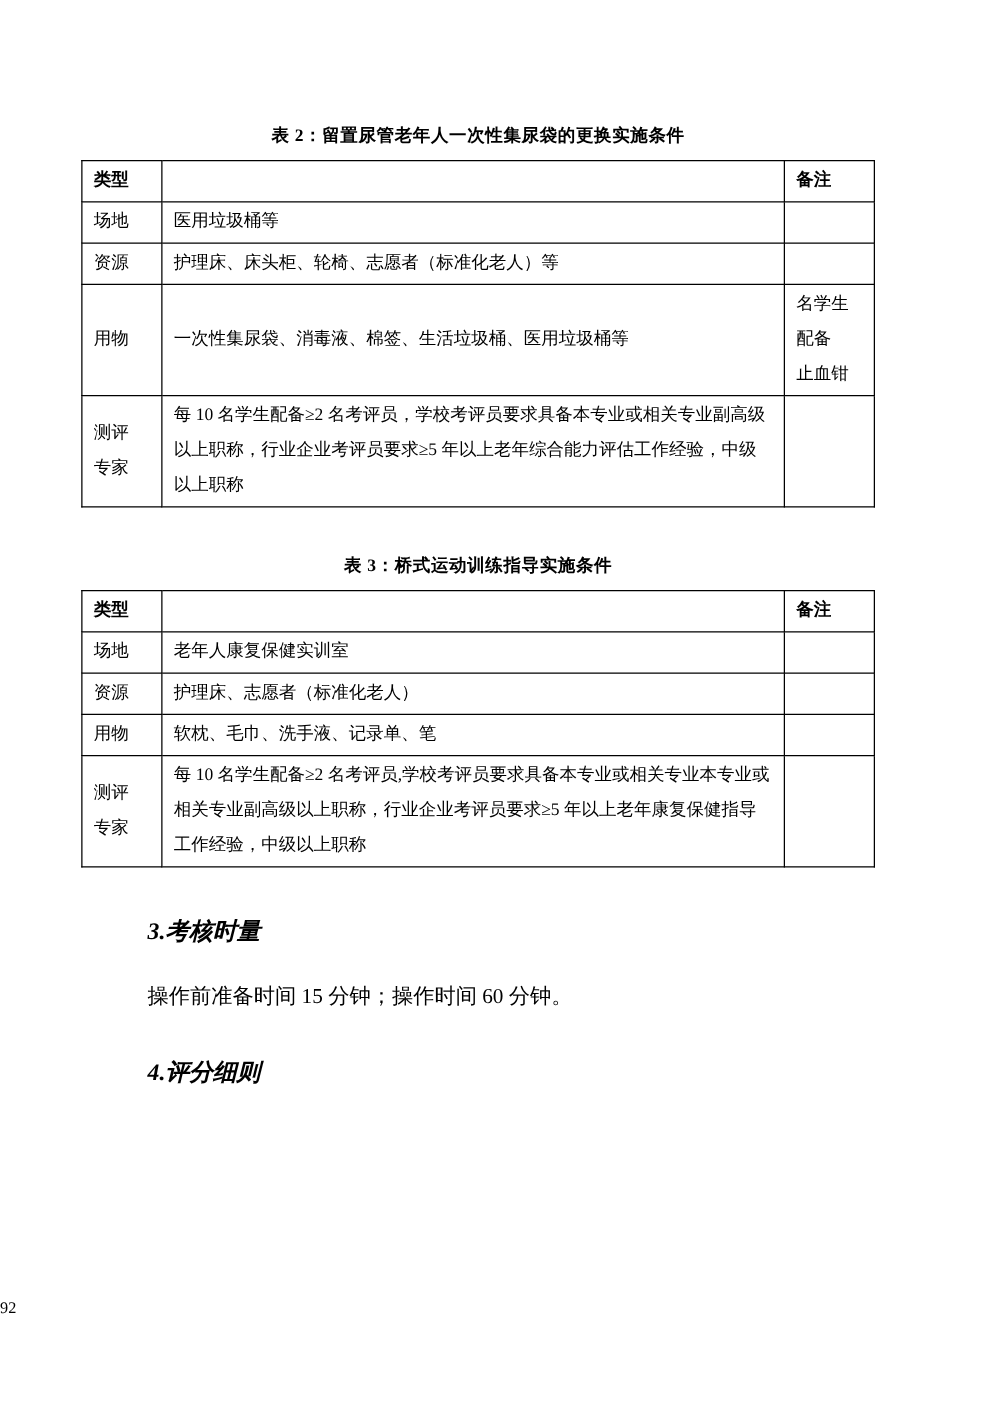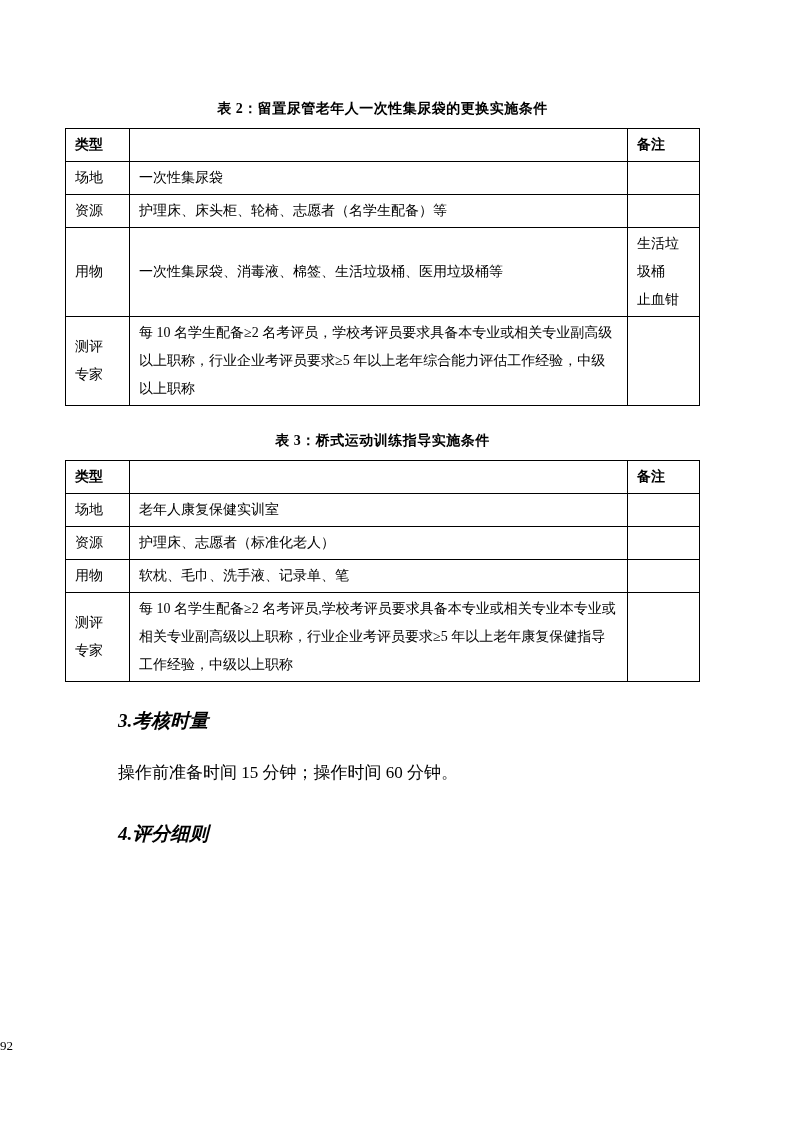--- a/index.html
+++ b/index.html
@@ -22,21 +22,21 @@
     text-align: center;
     font-weight: bold;
     font-size: 14px;
     margin-bottom: 10px;
     letter-spacing: 0.5px;
   }
   table.cond-table {
     width: 100%;
     border-collapse: collapse;
     table-layout: fixed;
-    margin-bottom: 26px;
+    margin-bottom: 38px;
   }
   table.cond-table td {
     border: 1px solid #000000;
     font-size: 14px;
     line-height: 2.0;
     padding: 2px 9px;
     vertical-align: middle;
     white-space: pre-line;
     word-break: break-all;
   }
@@ -75,32 +75,32 @@
   <div class="table-title">表 2：留置尿管老年人一次性集尿袋的更换实施条件</div>
   <table class="cond-table">
     <tbody>
       <tr>
         <td class="col-type hdr">类型</td>
         <td></td>
         <td class="col-remark hdr">备注</td>
       </tr>
       <tr>
         <td class="col-type">场地</td>
-        <td>一次性集尿袋</td>
+        <td>医用垃圾桶等</td>
         <td class="col-remark"></td>
       </tr>
       <tr>
         <td class="col-type">资源</td>
-        <td>护理床、床头柜、轮椅、志愿者（名学生配备）等</td>
+        <td>护理床、床头柜、轮椅、志愿者（标准化老人）等</td>
         <td class="col-remark"></td>
       </tr>
       <tr>
         <td class="col-type">用物</td>
         <td>一次性集尿袋、消毒液、棉签、生活垃圾桶、医用垃圾桶等</td>
-        <td class="col-remark">生活垃圾桶
+        <td class="col-remark">名学生配备
 止血钳</td>
       </tr>
       <tr>
         <td class="col-type">测评
 专家</td>
         <td>每 10 名学生配备≥2 名考评员，学校考评员要求具备本专业或相关专业副高级以上职称，行业企业考评员要求≥5 年以上老年综合能力评估工作经验，中级以上职称</td>
         <td class="col-remark"></td>
       </tr>
     </tbody>
   </table>

